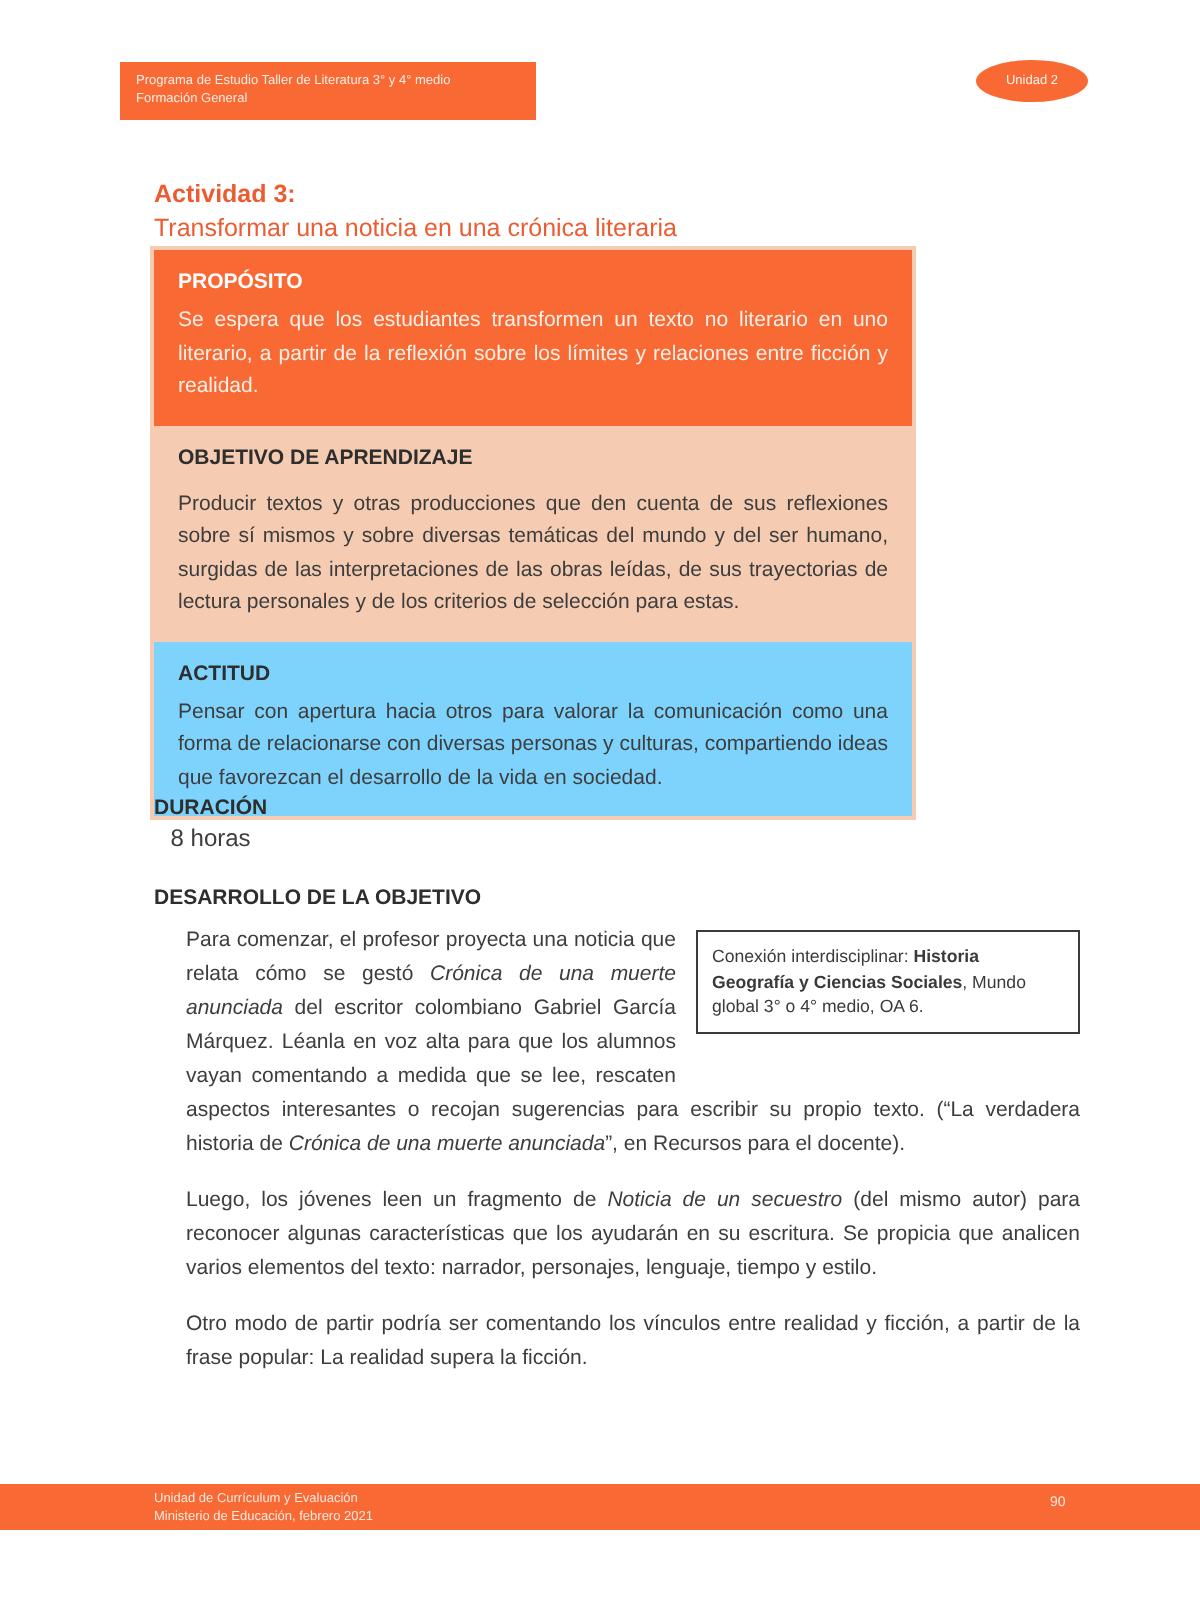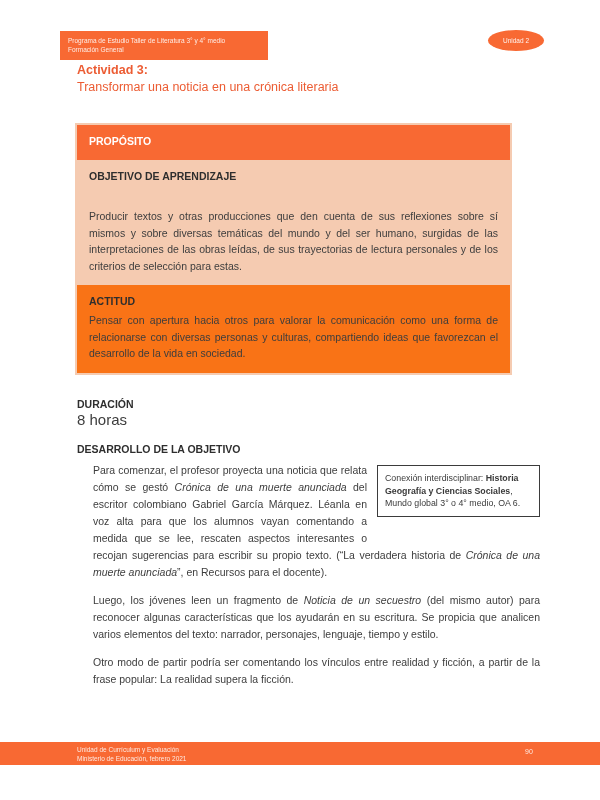--- a/index.html
+++ b/index.html
@@ -16,52 +16,52 @@
 
   
   .hdr-block{position:absolute;left:60px;top:31px;width:208px;height:29px;
     background:var(--color-orange);color:rgba(255,255,255,.88);
     font-size:6.5px;line-height:9px;padding:5px 8px 0 8px;}
   .hdr-badge{position:absolute;left:488px;top:30px;width:56px;height:21px;
     background:var(--color-orange);border-radius:50%;color:rgba(255,255,255,.92);
     font-size:6.5px;display:flex;align-items:center;justify-content:center;}
 
   
-  .title-wrap{position:absolute;left:77px;top:62px;width:463px;color:var(--color-title);}
+  .title-wrap{position:absolute;left:77px;top:89px;width:463px;color:var(--color-title);}
   .title-label{font-size:12.5px;font-weight:bold;line-height:16px;}
   .title-name{font-size:12.5px;line-height:18px;}
 
   
-  .info-box{position:absolute;left:75px;top:123px;width:437px;
+  .info-box{position:absolute;left:75px;top:123px;width:383px;
     border:2px solid var(--color-peach);}
   .sec{padding:8px 12px 11px 12px;}
   .sec h3{font-size:10.5px;line-height:16px;font-weight:bold;color:var(--color-heading);}
   .sec p{font-size:10.5px;line-height:16.5px;text-align:justify;margin-top:3px;}
   .sec-proposito{background:var(--color-orange);}
   .sec-proposito h3,.sec-proposito p{color:#FEF0E9;}
   .sec-proposito h3{color:#ffffff;}
   .sec-objetivo{background:var(--color-peach);}
   .sec-objetivo .oa-code{font-size:10.5px;font-weight:bold;color:var(--color-heading);
     margin-top:6px;line-height:16px;}
-  .sec-objetivo p{margin-top:24px;}
-  .sec-actitud{background:#f97316;}
+  .sec-objetivo p{margin-top:7px;}
+  .sec-actitud{background:#7dd3fc;}
 
   
   .duracion{position:absolute;left:77px;top:397px;}
   .duracion .h{font-size:10.5px;font-weight:bold;line-height:15px;color:var(--color-heading);}
-  .duracion .v{font-size:15px;line-height:15px;}
+  .duracion .v{font-size:12px;line-height:15px;text-align:center;}
   .desarrollo-h{position:absolute;left:77px;top:443px;font-size:10.5px;
     font-weight:bold;color:var(--color-heading);}
 
   
   .main-text{position:absolute;left:77px;top:462px;width:463px;}
   .main-text p{font-size:10.5px;line-height:17px;text-align:justify;margin-left:16px;}
   .main-text p + p{margin-top:11px;}
   .main-text i{font-style:italic;}
-  .conn-box{float:right;width:163px;border:1.5px solid #3B3B3B;
+  .conn-box{float:right;width:192px;border:1.5px solid #3B3B3B;
     padding:6px 7px;margin:3px 0 24px 10px;
     font-size:8.8px;line-height:12.5px;text-align:left;color:#3A3A3A;}
   .conn-box b{font-weight:bold;}
 
   
   .footer{position:absolute;left:0;top:742px;width:600px;height:23px;
     background:var(--color-orange);color:rgba(255,255,255,.85);}
   .footer .cred{position:absolute;left:77px;top:3px;font-size:6.5px;line-height:9px;}
   .footer .pagenum{position:absolute;left:525px;top:6px;font-size:7px;}
 </style>
@@ -79,20 +79,21 @@
   </div>
 
   <div class="title-wrap">
     <div class="title-label">Actividad 3:</div>
     <div class="title-name">Transformar una noticia en una crónica literaria</div>
   </div>
 
   <div class="info-box">
     <div class="sec sec-proposito">
       <h3>PROPÓSITO</h3>
+      <p>Se espera que los estudiantes transformen un texto no literario en uno literario, a partir de la reflexión sobre los límites y relaciones entre ficción y realidad.</p>
     </div>
     <div class="sec sec-objetivo">
       <h3>OBJETIVO DE APRENDIZAJE</h3>
       <p>Producir textos y otras producciones que den cuenta de sus reflexiones sobre sí mismos y sobre diversas temáticas del mundo y del ser humano, surgidas de las interpretaciones de las obras leídas, de sus trayectorias de lectura personales y de los criterios de selección para estas.</p>
     </div>
     <div class="sec sec-actitud">
       <h3>ACTITUD</h3>
       <p>Pensar con apertura hacia otros para valorar la comunicación como una forma de relacionarse con diversas personas y culturas, compartiendo ideas que favorezcan el desarrollo de la vida en sociedad.</p>
     </div>
   </div>

